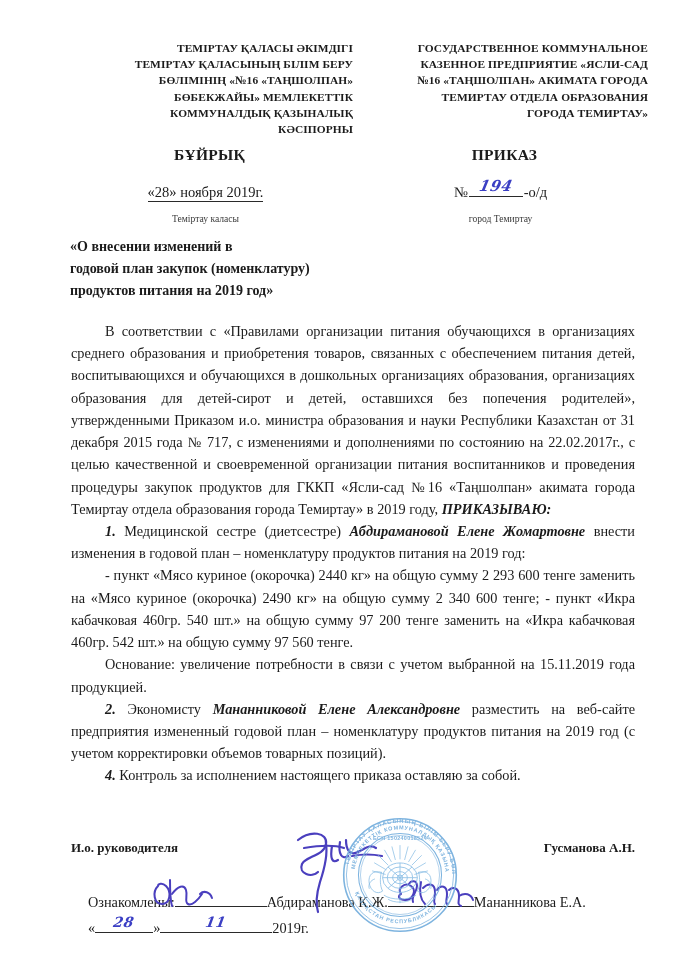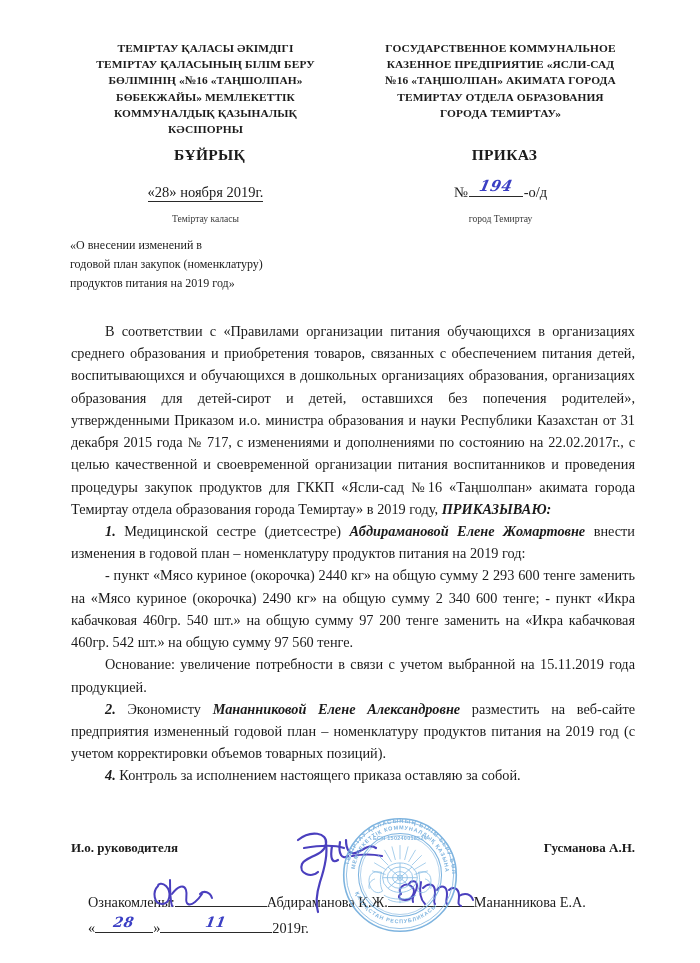--- a/index.html
+++ b/index.html
@@ -38,21 +38,21 @@
   .lh-col {
     width: 305px;
     text-align: center;
     font-weight: bold;
     font-size: 11.4px;
     line-height: 1.42;
     letter-spacing: 0.1px;
   }
   .lh-col.left { margin-left: 58px; }
   .lh-col.right { margin-right: 52px; }
-  .lh-line { display: block; white-space: nowrap; }
+  .lh-line { display: block; white-space: nowrap; text-align: right; }
 
   
   .doctype {
     position: absolute;
     left: 4px;
     top: 146px;
     width: 700px;
     display: flex;
     justify-content: space-between;
   }
@@ -131,22 +131,22 @@
   .cityrow .city { width: 305px; text-align: center; }
   .cityrow .city.left { margin-left: 58px; }
   .cityrow .city.right { margin-right: 52px; }
 
   
   .subject {
     position: absolute;
     left: 70px;
     top: 236px;
     width: 420px;
-    font-weight: normal;
-    font-size: 12px;
+    font-weight: bold;
+    font-size: 14px;
     line-height: 1.57;
   }
   .subject span { display: block; }
 
   
   .body {
     position: absolute;
     left: 71px;
     top: 320px;
     width: 564px;

